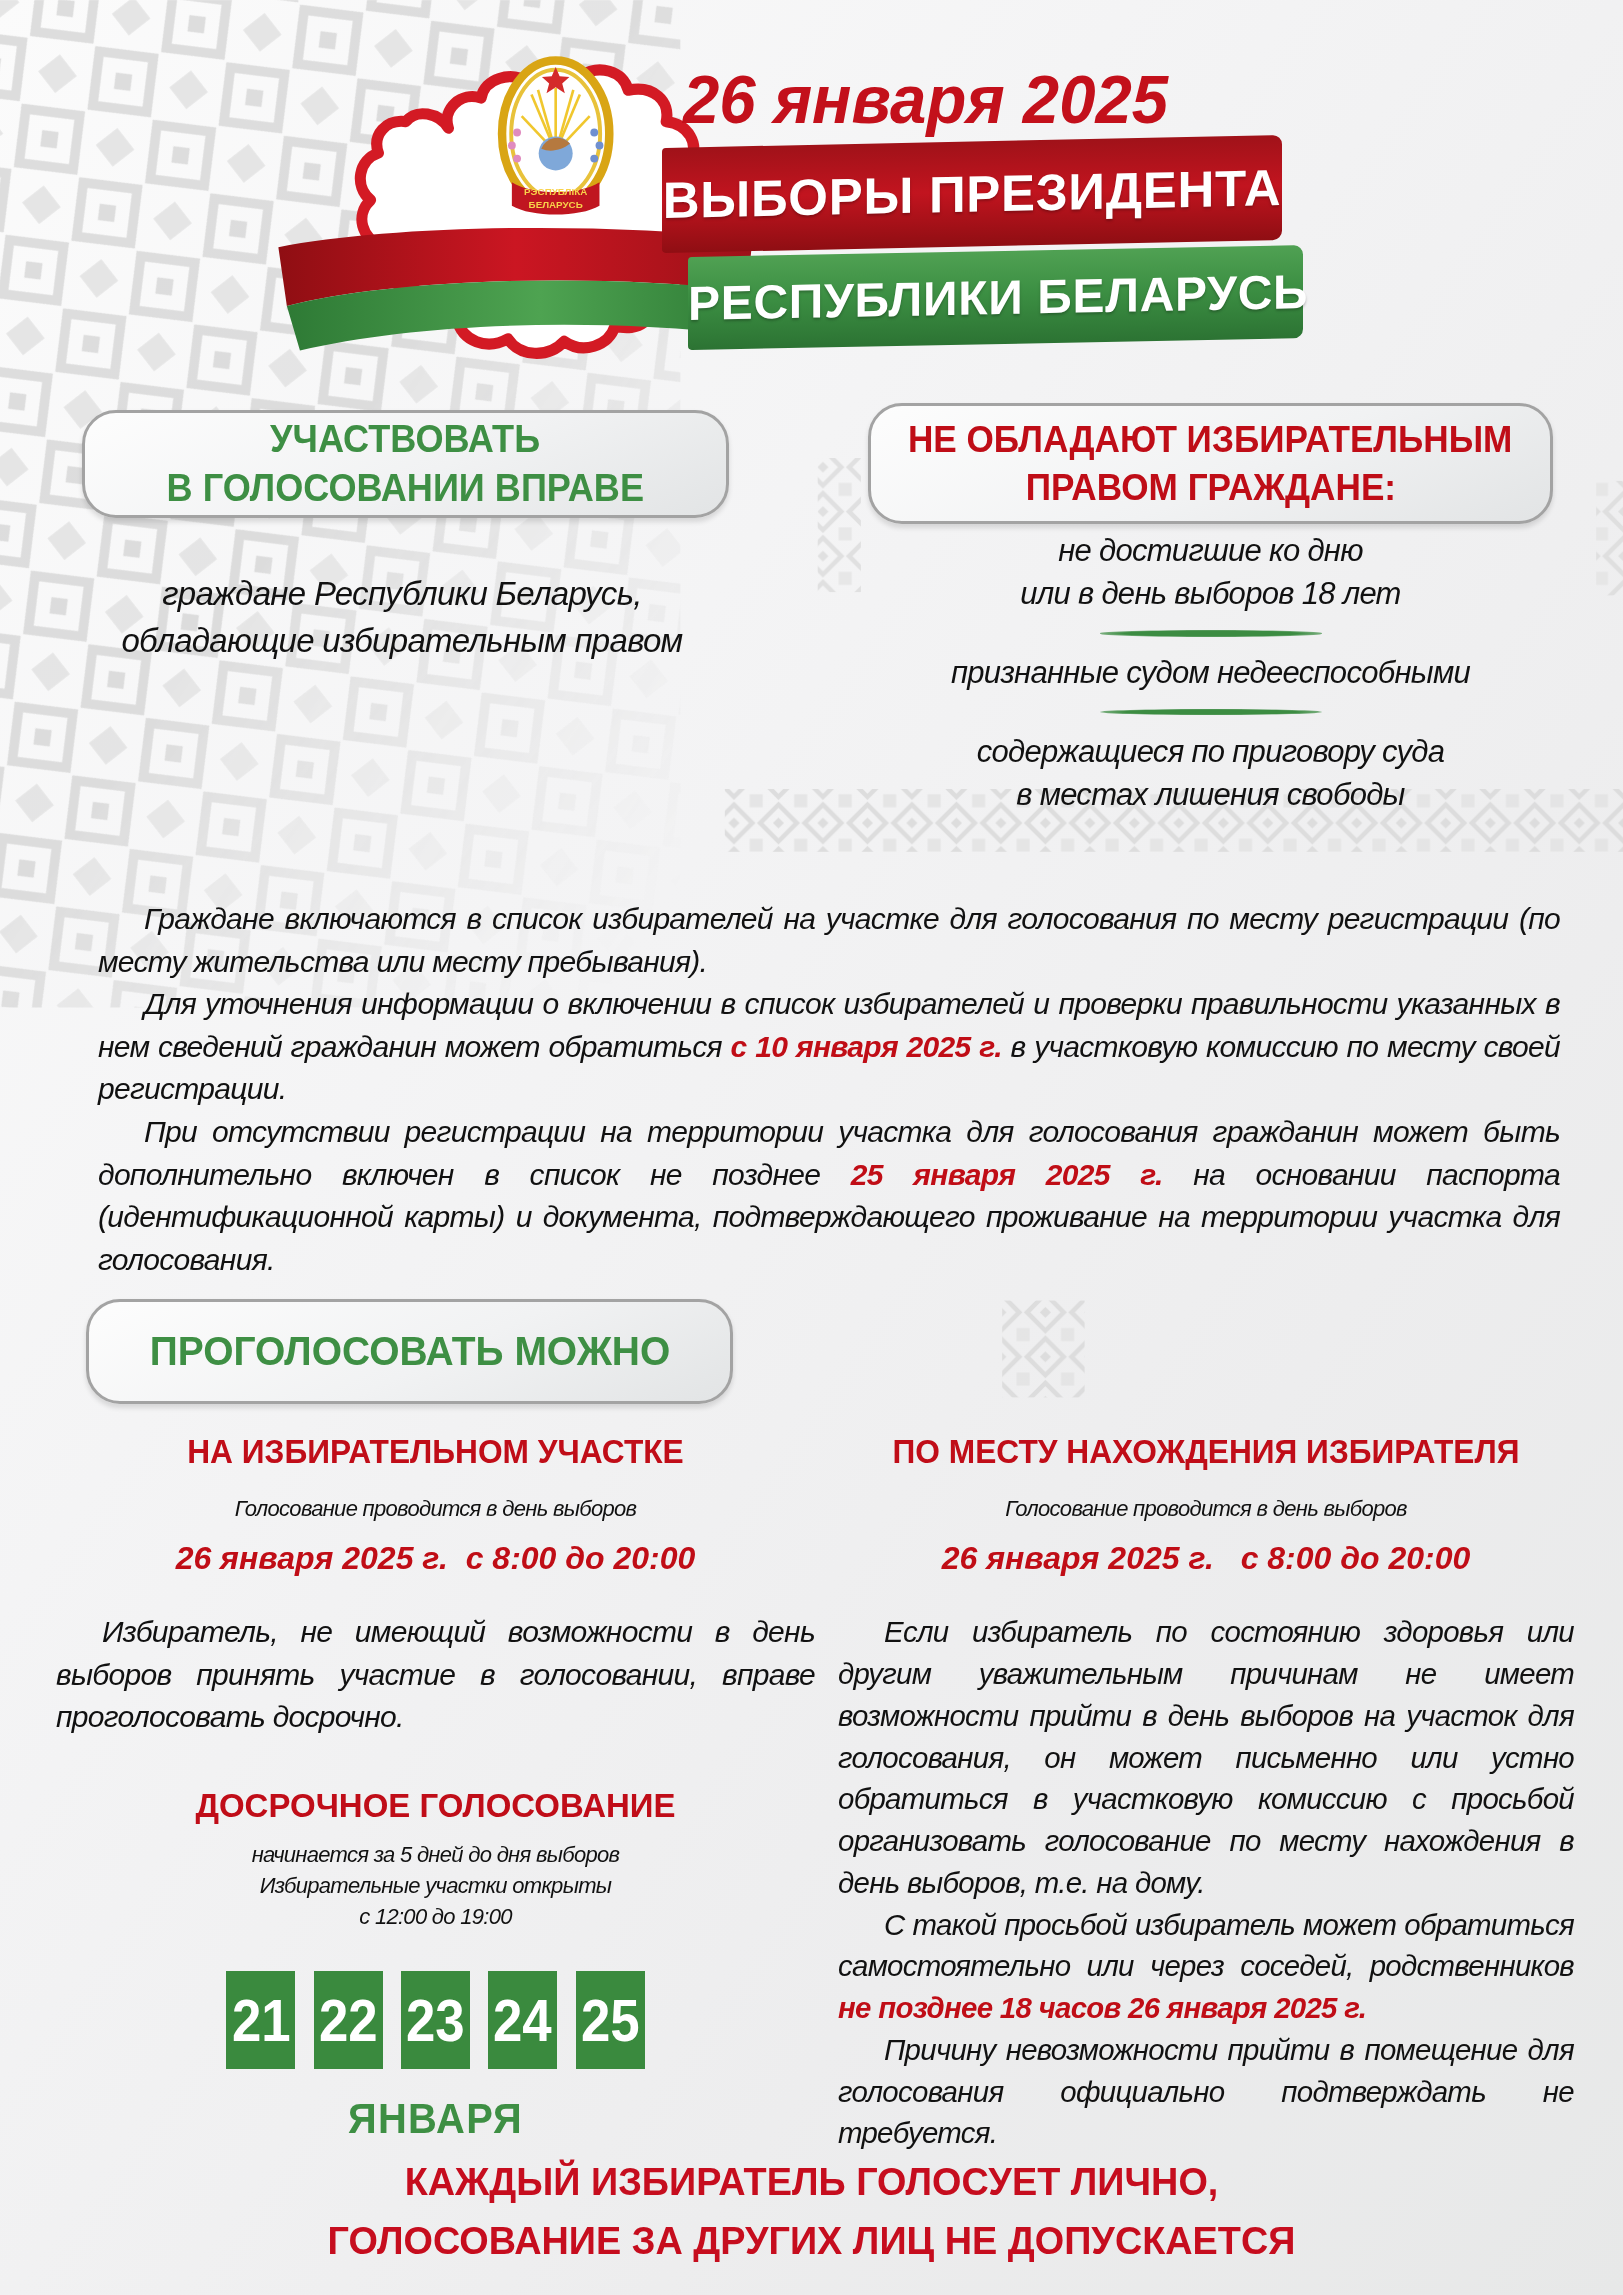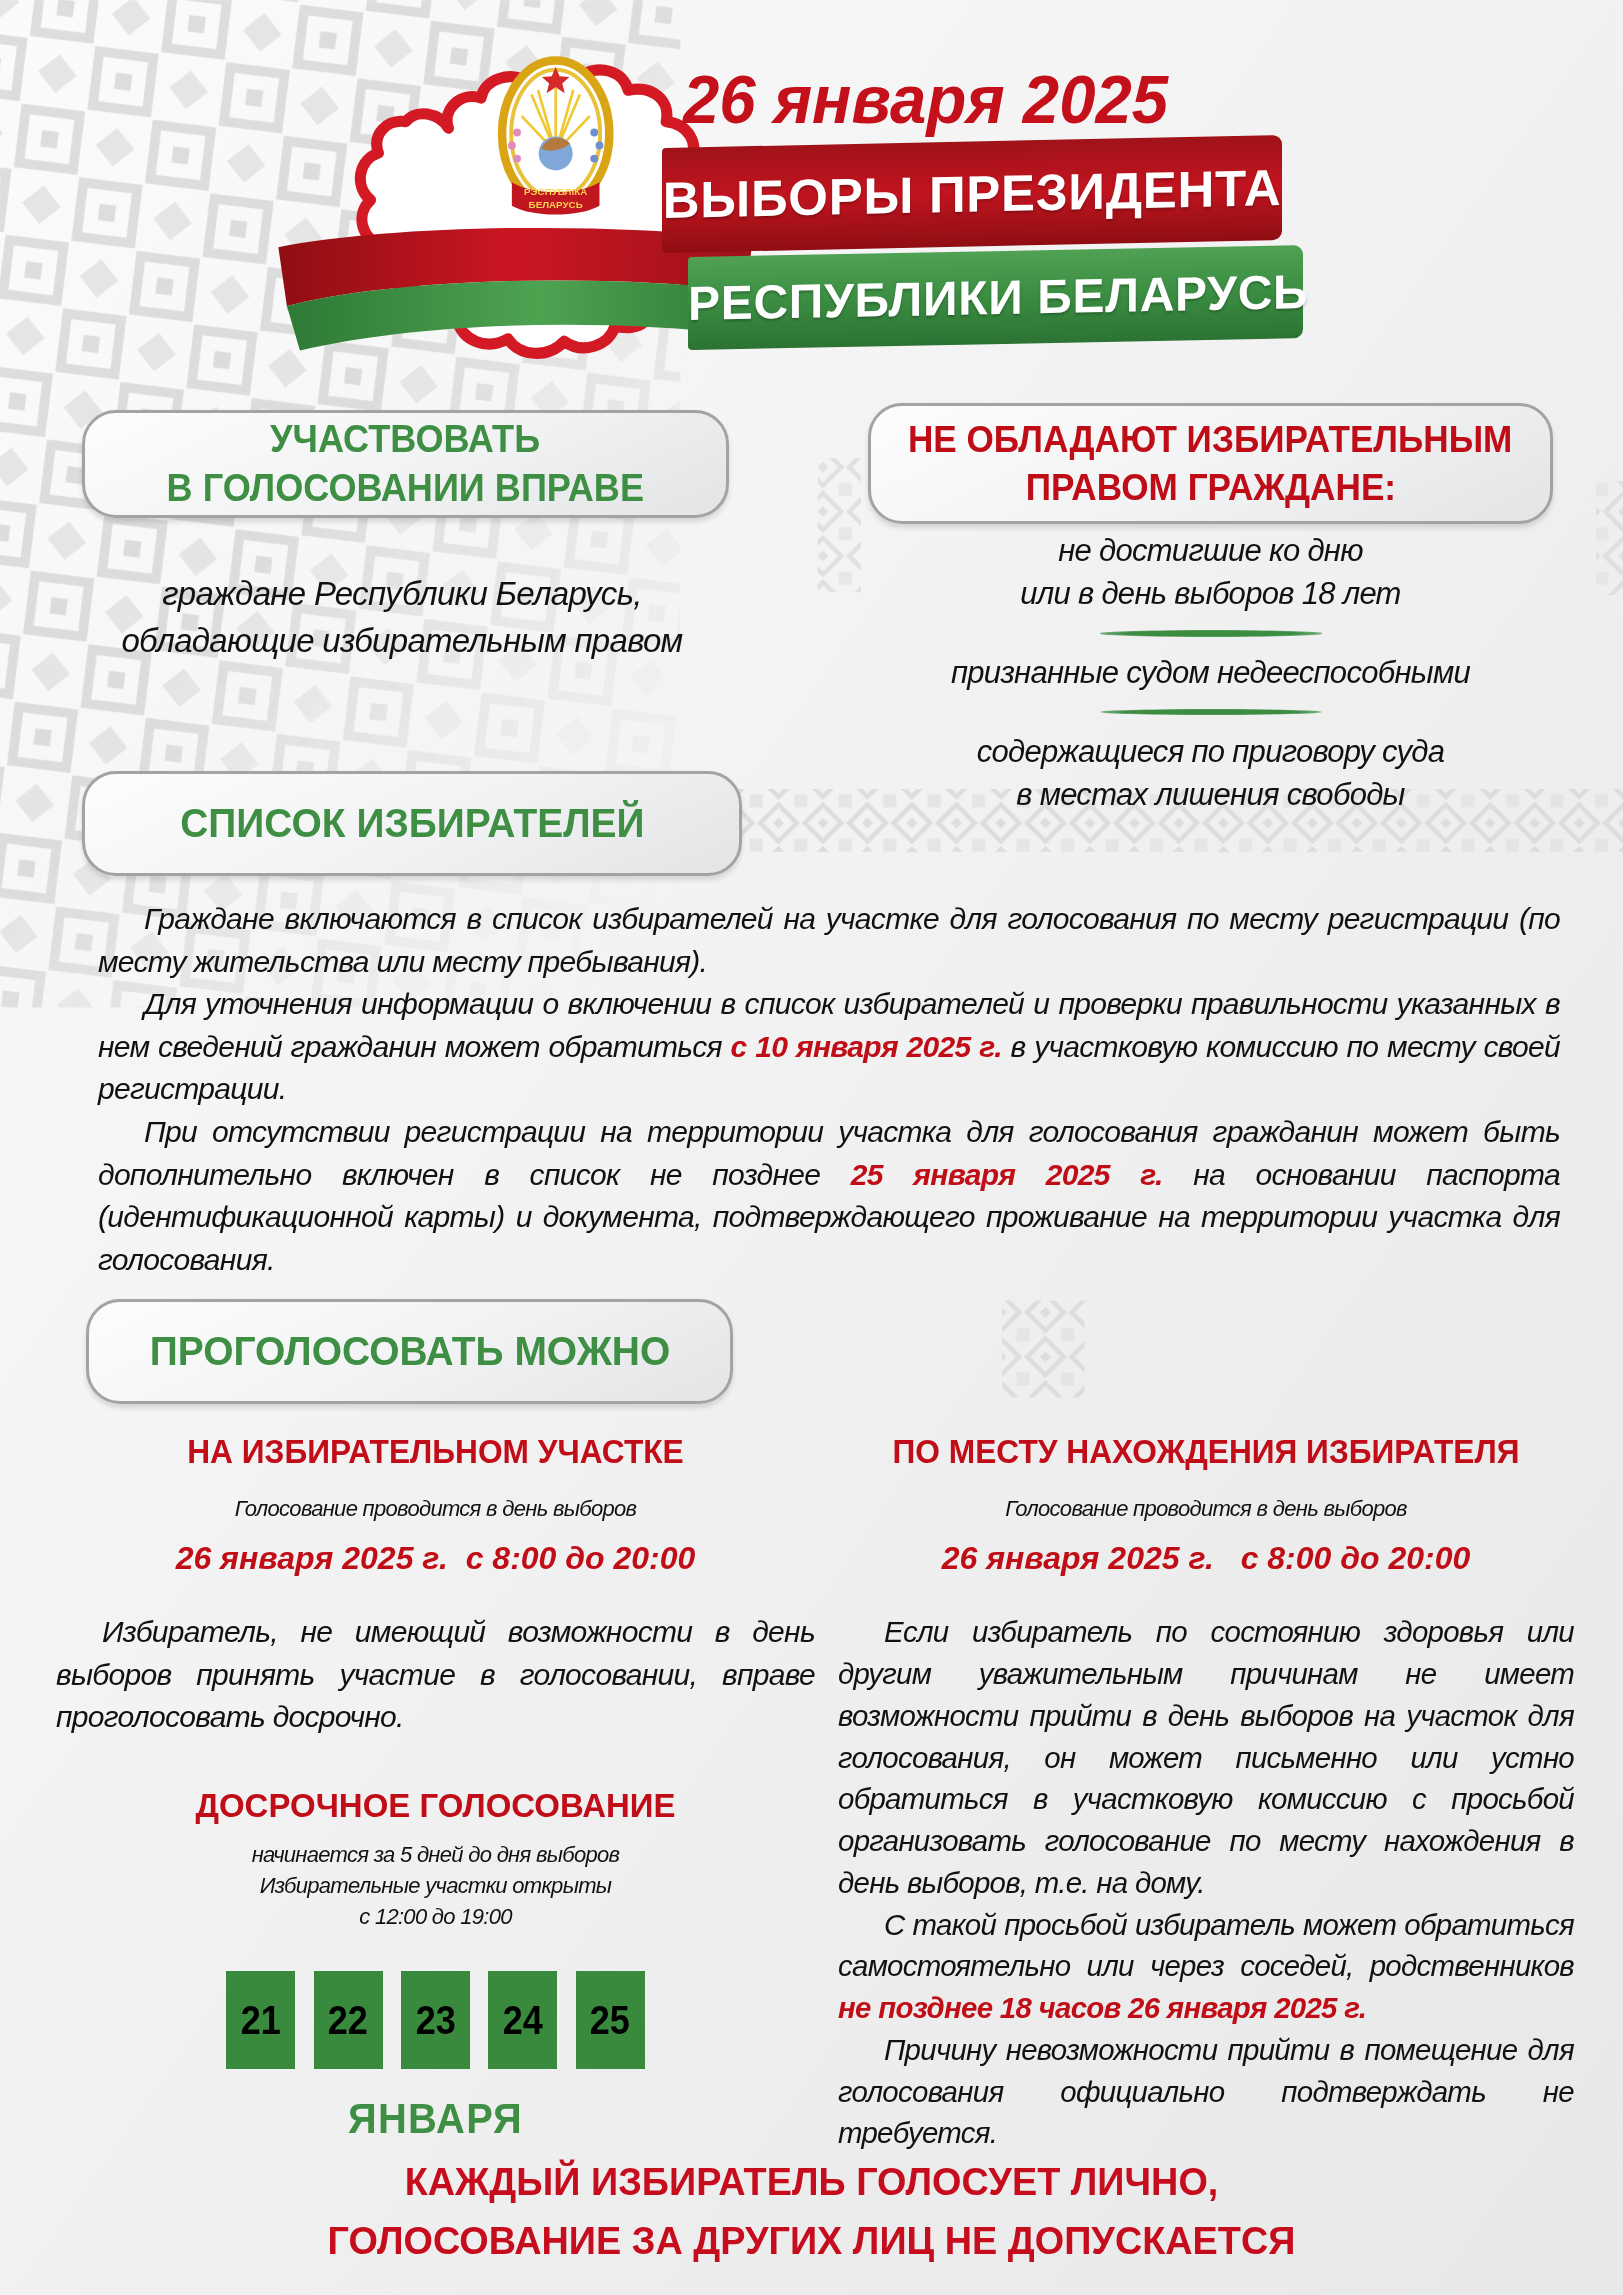--- a/index.html
+++ b/index.html
@@ -56,23 +56,23 @@
   .col-heading{font-size:33px;font-weight:bold;color:#c00d18;transform:scaleX(.96);transform-origin:center;white-space:nowrap;text-align:center;}
   .col-line{font-size:22px;font-style:italic;letter-spacing:-0.7px;text-align:center;white-space:pre;}
   .col-date{font-size:32px;font-weight:bold;font-style:italic;color:#c00d16;text-align:center;white-space:pre;letter-spacing:0;}
   .early-heading{font-size:34px;font-weight:bold;color:#c00d18;text-align:center;transform:scaleX(.97);white-space:nowrap;}
   .divider{
     width:222px;height:6.5px;border-radius:50%;
     background:radial-gradient(ellipse at center,#3c8c42 0%,#3c8c42 55%,rgba(60,140,66,0) 100%);
   }
   .date-row{display:flex;gap:18.3px;}
   .date-cell{
-    width:69px;height:98px;background:#3a8a3e;color:#000000;
+    width:69px;height:98px;background:#3a8a3e;color:#ffffff;
     display:flex;align-items:center;justify-content:center;
-    font-size:41px;font-weight:bold;transform-origin:center;
+    font-size:60px;font-weight:bold;transform-origin:center;
   }
   .date-cell span{display:block;transform:scaleX(.88);}
   .month{font-size:42px;font-weight:bold;color:#3e8f44;letter-spacing:1.3px;transform:scaleX(.95);}
   .footer-line{font-size:39px;font-weight:bold;color:#c60d1e;text-align:center;transform:scaleX(.97);transform-origin:center;white-space:nowrap;line-height:1.5;}
 </style>
 </head>
 <body>
 
 <div class="page">
 
@@ -185,23 +185,20 @@
     <div class="it body-l center">
       <div>признанные судом недееспособными</div>
     </div>
     <div class="divider" style="margin:14.4px 0;"></div>
     <div class="it body-l center">
       <div>содержащиеся по приговору суда</div>
       <div>в местах лишения свободы</div>
     </div>
   </div>
 
-  <div class="abs sec-box" style="left:82px;top:771px;width:654px;height:99px;">
-    <div class="t green-t" style="font-size:41px;">СПИСОК ИЗБИРАТЕЛЕЙ</div>
-  </div>
 
   <div class="abs" style="left:82px;top:898px;width:1462px;margin-left:16px;">
     <p class="jpara">
       <span class="ind"></span><span>Граждане включаются в список избирателей на участке для голосования по месту регистрации (по месту жительства или месту пребывания).</span>
     </p>
     <p class="jpara">
       <span class="ind"></span><span>Для уточнения информации о включении в список избирателей и проверки правильности указанных в нем сведений гражданин может обратиться </span><span class="red-inline">с 10 января 2025 г.</span><span> в участковую комиссию по месту своей регистрации.</span>
     </p>
     <p class="jpara">
       <span class="ind"></span><span>При отсутствии регистрации на территории участка для голосования гражданин может быть дополнительно включен в список не позднее </span><span class="red-inline">25 января 2025 г.</span><span> на основании паспорта (идентификационной карты) и документа, подтверждающего проживание на территории участка для голосования.</span>

